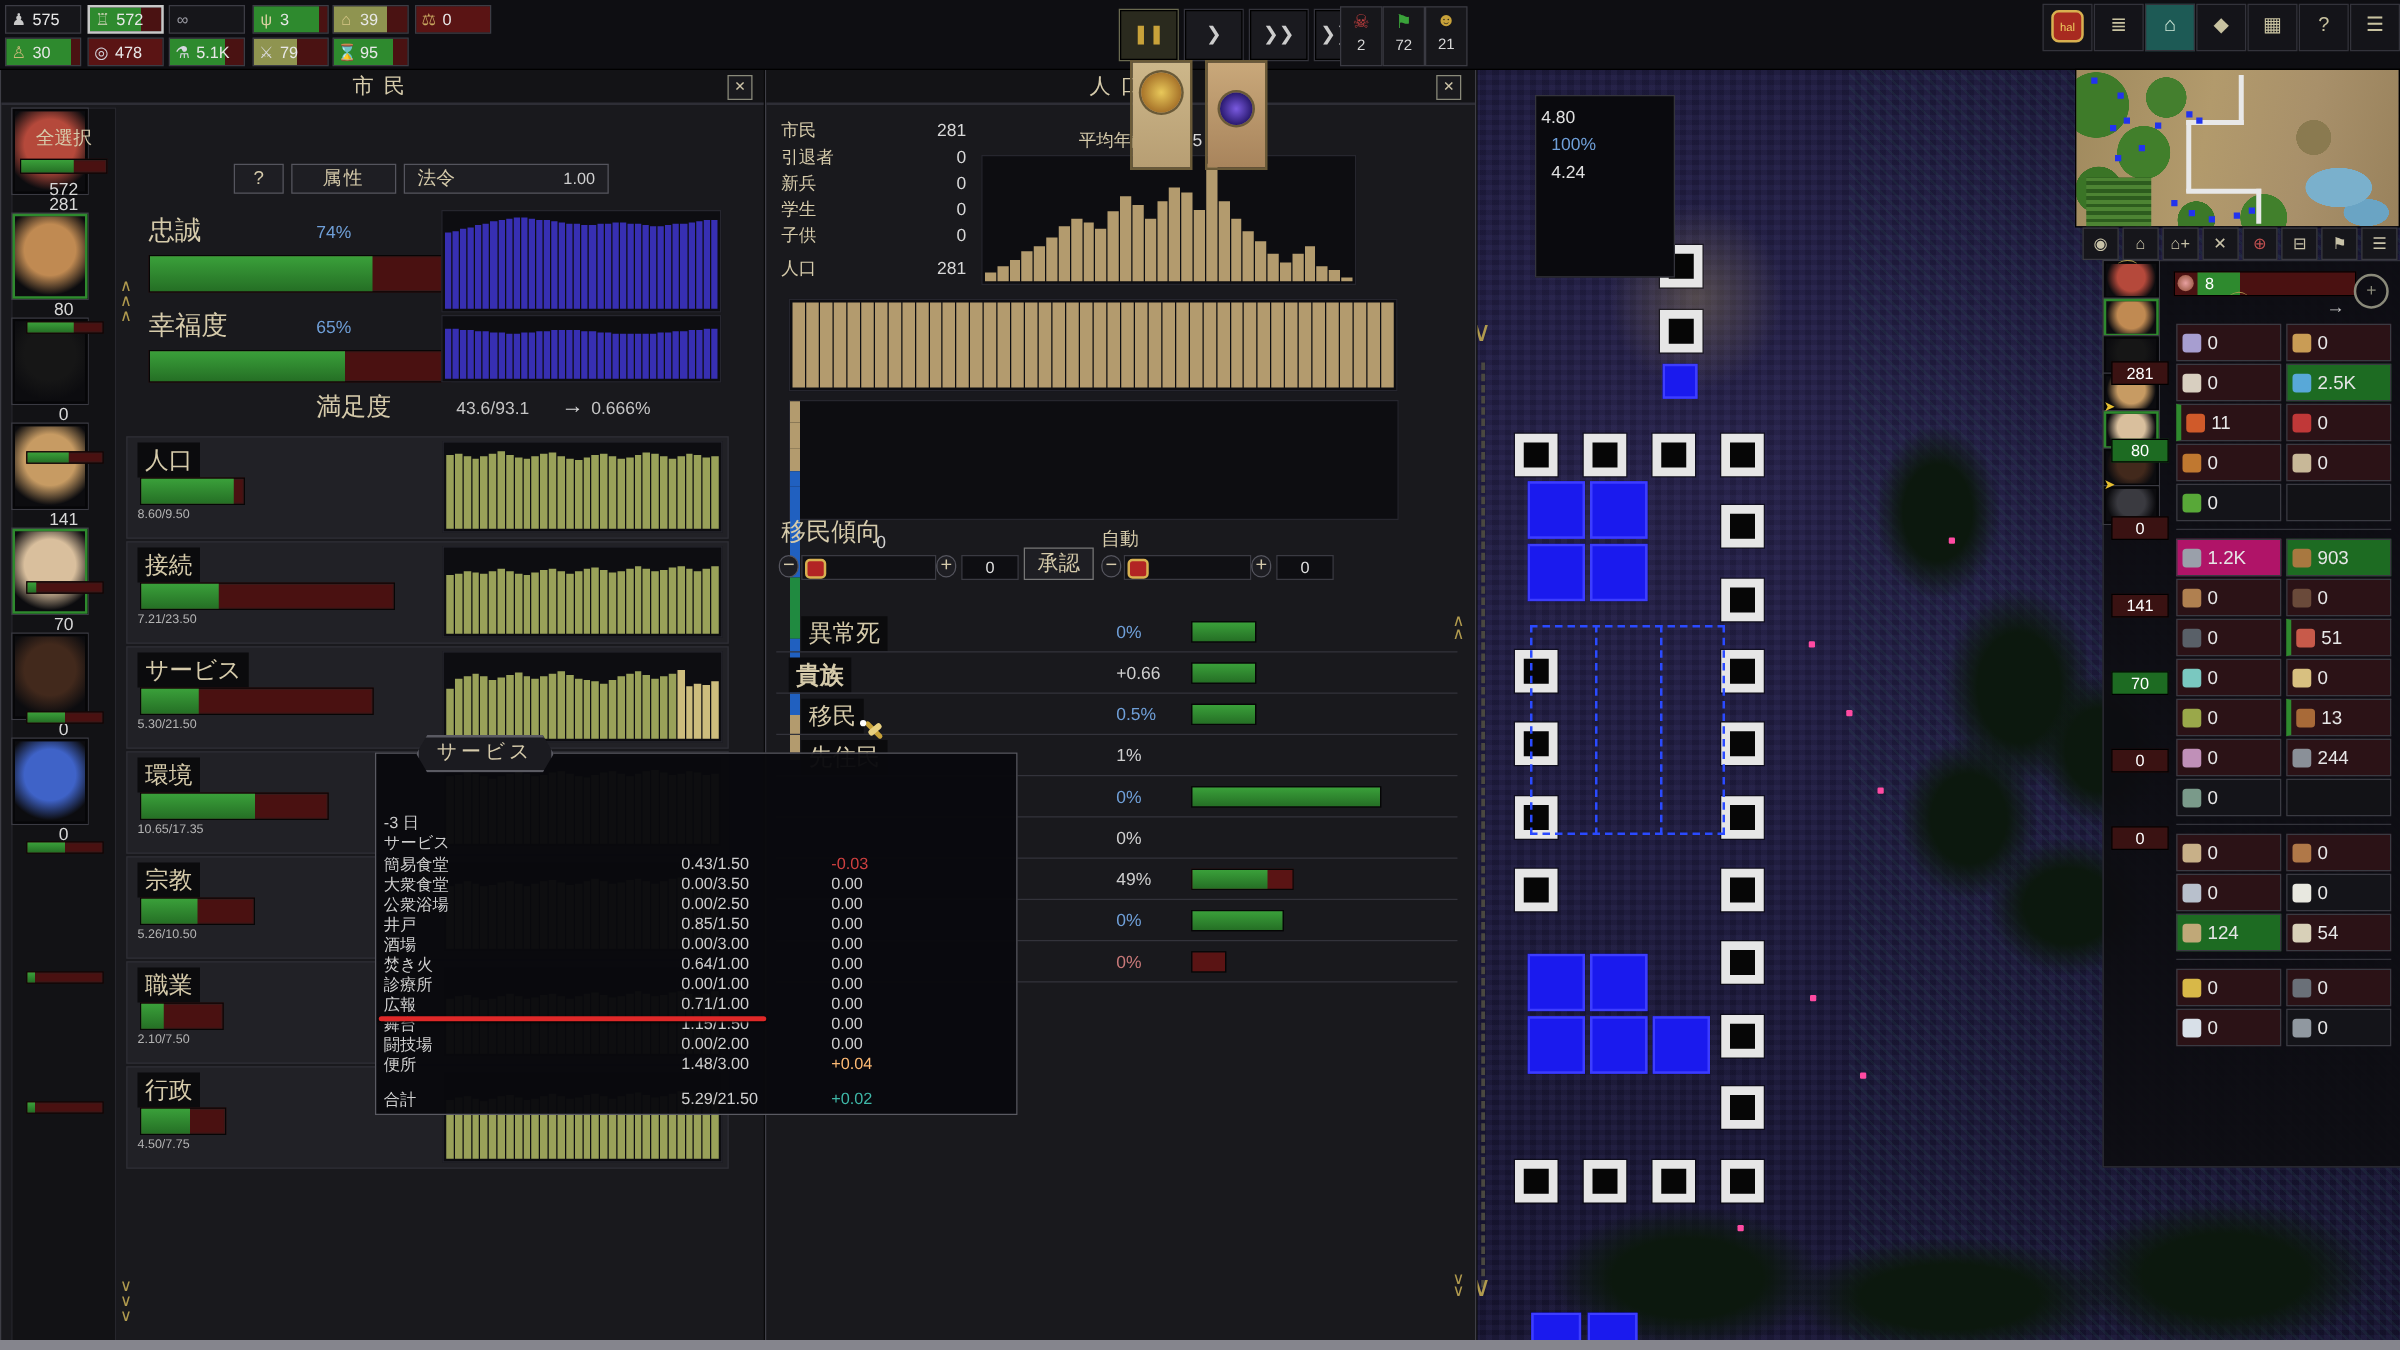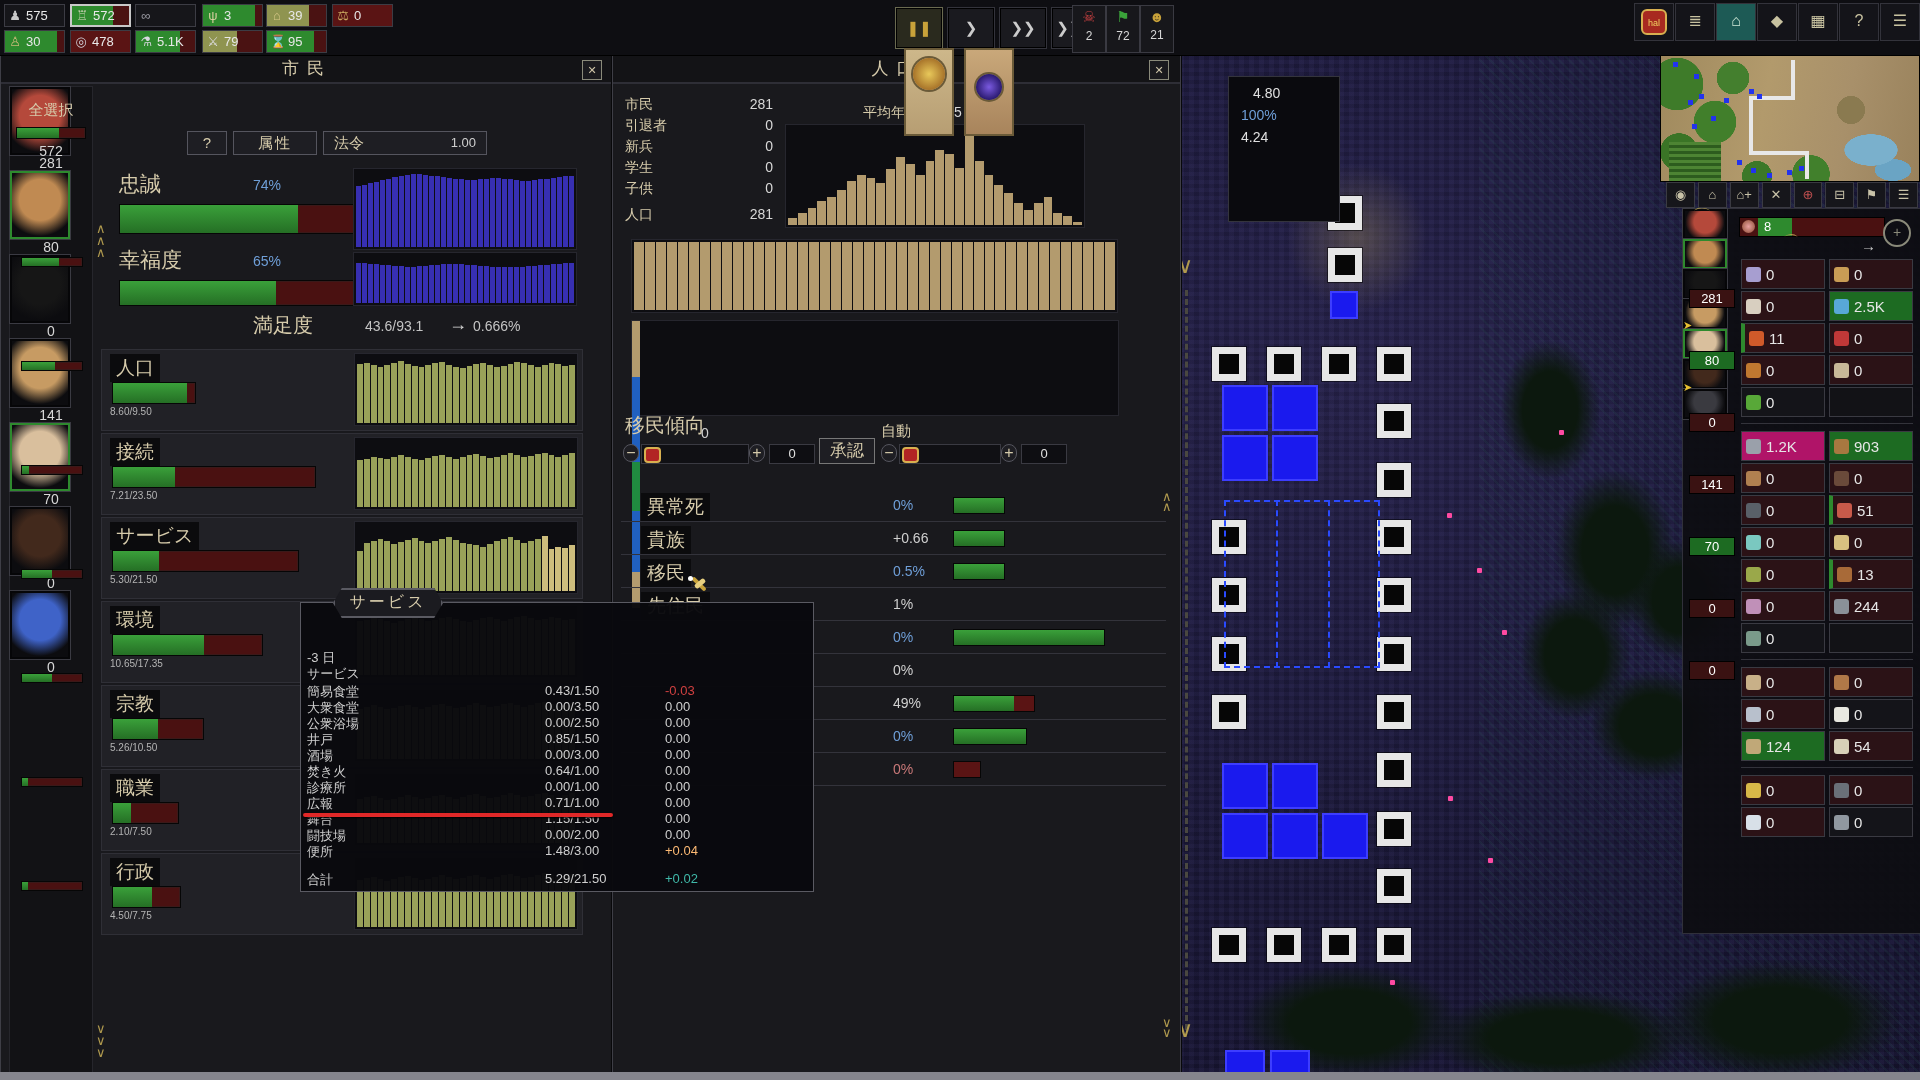--- a/index.html
+++ b/index.html
@@ -218,21 +218,21 @@
         <div class="pdot" style="left: 323px; top: 575px;"></div>
         <div class="pdot" style="left: 269px; top: 741px;"></div>
         <div class="pdot" style="left: 309px; top: 803px;"></div>
         <div class="pdot" style="left: 211px; top: 925px;"></div>
         <div class="pdot" style="left: 380px; top: 375px;"></div>
       </div>
     <div class="abs" style="left:6px;top:235px;width:0;height:740px;border-left:3px dashed #4a4840;"></div>
     <div class="abs chev" style="left:-2px;top:206px;font-size:22px;">∨</div>
     <div class="abs chev" style="left:-2px;top:970px;font-size:22px;">∨</div>
     <div class="abs" style="left:49px;top:21px;width:110px;height:144px;background:#0a0a0e;border:1px solid #34343c;font-size:14px;">
-      <div class="abs" style="left:24px;top:8px;color:#e0e0e0;">4.80</div>
+      <div class="abs" style="left:4px;top:8px;color:#e0e0e0;">4.80</div>
       <div class="abs" style="left:12px;top:30px;color:#6f9fd8;">100%</div>
       <div class="abs" style="left:12px;top:52px;color:#e0e0e0;">4.24</div>
     </div>
   </div>
 
   <div id="citw" class="win" style="left:0;top:55px;width:612px;height:1025px;">
     <div class="tbar"><span>市民</span></div>
     <div class="xbtn" style="left:581px;top:4px;">✕</div>
     <div id="dock" class="abs" style="left:8px;top:30px;width:82px;height:990px;background:#121215;border:1px solid #26262c;">
       <div class="abs jp" style="left:0;top:14px;width:82px;text-align:center;font-size:15px;">全選択</div>
@@ -794,21 +794,21 @@
       </div>
     <div class="btn" style="left:388px;top:388px;width:16px;height:18px;line-height:16px;border-radius:8px;">+</div>
     <div class="abs" style="left:408px;top:388px;width:44px;height:18px;background:#0e0e12;border:1px solid #3a3a42;text-align:center;font-size:13px;line-height:18px;color:#e0e0e0;">0</div>
     <div id="poprows">
         <div class="lab" style="left: 28px; top: 437px;">異常死</div>
         <div class="abs" style="left: 280px; top: 441px; font-size: 14px; color: rgb(111, 159, 216);">0%</div>
         <div class="abs" style="left: 340px; top: 441px; width: 50px; height: 15px; background: rgb(12, 12, 14); border: 1px solid rgb(6, 6, 6);">
           <div class="abs" style="left: 0px; top: 0px; bottom: 0px; width: 50px; background: linear-gradient(rgb(58, 160, 58), rgb(37, 111, 37));"></div>
         </div>
         <div class="sep" style="left: 8px; top: 465px; width: 545px;"></div>
-        <div class="lab" style="left: 28px; top: 470px;">貴族</div>
+        <div class="lab" style="left: 18px; top: 470px; font-weight: bold;">貴族</div>
         <div class="abs" style="left: 280px; top: 474px; font-size: 14px; color: rgb(207, 207, 207);">+0.66</div>
         <div class="abs" style="left: 340px; top: 474px; width: 50px; height: 15px; background: rgb(12, 12, 14); border: 1px solid rgb(6, 6, 6);">
           <div class="abs" style="left: 0px; top: 0px; bottom: 0px; width: 50px; background: linear-gradient(rgb(58, 160, 58), rgb(37, 111, 37));"></div>
         </div>
         <div class="sep" style="left: 8px; top: 498px; width: 545px;"></div>
         <div class="lab" style="left: 28px; top: 503px;">移民</div>
         <div class="abs" style="left: 280px; top: 507px; font-size: 14px; color: rgb(111, 159, 216);">0.5%</div>
         <div class="abs" style="left: 340px; top: 507px; width: 50px; height: 15px; background: rgb(12, 12, 14); border: 1px solid rgb(6, 6, 6);">
           <div class="abs" style="left: 0px; top: 0px; bottom: 0px; width: 50px; background: linear-gradient(rgb(58, 160, 58), rgb(37, 111, 37));"></div>
         </div>

